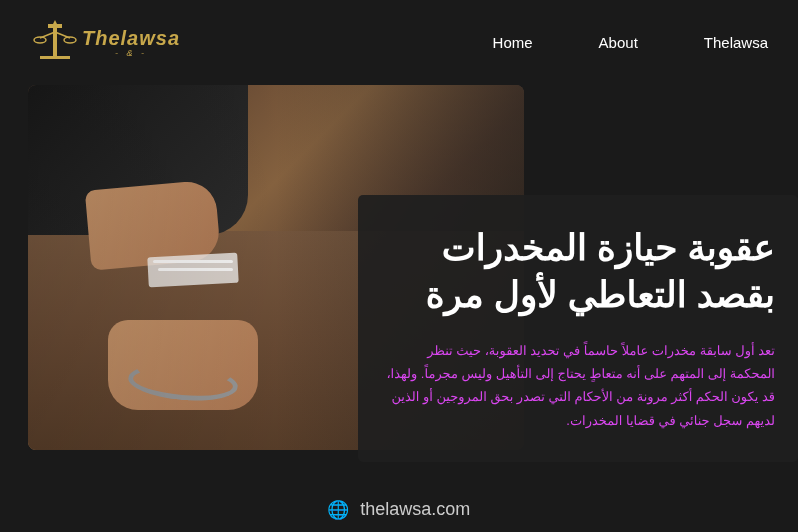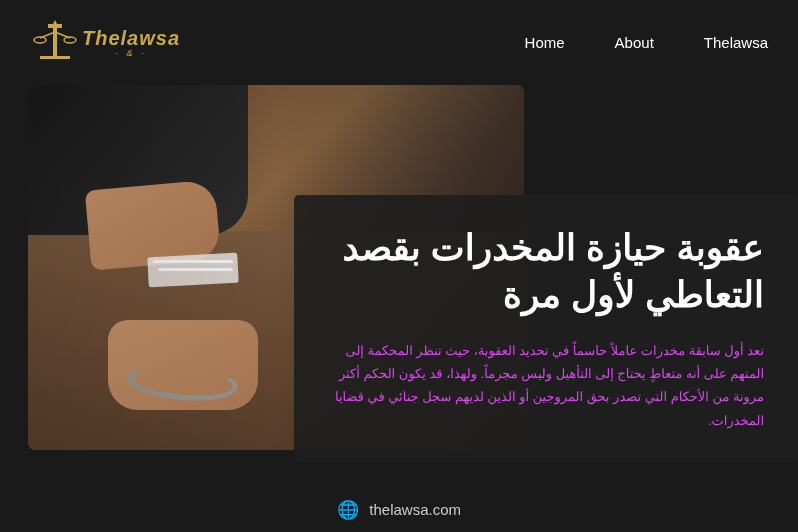--- a/index.html
+++ b/index.html
@@ -46,21 +46,21 @@
       letter-spacing: 1px;
     }
     .logo-sub {
       color: #c8a84b;
       font-size: 9px;
       letter-spacing: 3px;
       text-align: center;
     }
     .nav-links {
       display: flex;
-      gap: 50px;
+      gap: 66px;
       align-items: center;
     }
     .nav-link {
       color: #ffffff;
       text-decoration: none;
       font-size: 15px;
       font-weight: 400;
     }
 
     
@@ -96,23 +96,23 @@
       right: 0;
       height: 60%;
       background: linear-gradient(to bottom, #7a5a40 0%, #6b4c35 50%, #5a3f2a 100%);
     }
 
     
     .hero-text-card {
       position: absolute;
       right: 0;
       top: 110px;
-      width: 504px;
+      width: 440px;
       background: rgba(30, 30, 30, 0.92);
-      padding: 30px 34px;
+      padding: 30px 23px;
       border-radius: 5px;
     }
     .hero-title {
       color: #ffffff;
       font-size: 36px;
       font-weight: bold;
       text-align: right;
       direction: rtl;
       line-height: 1.3;
       margin-bottom: 20px;
@@ -136,21 +136,21 @@
       gap: 10px;
       position: absolute;
       bottom: 0;
     }
     .footer-globe {
       color: #c8a84b;
       font-size: 18px;
     }
     .footer-url {
       color: #cccccc;
-      font-size: 15px;
+      font-size: 18px;
       font-weight: 400;
     }
   </style>
 </head>
 <body>
 
 <nav class="navbar">
   <div class="logo-area">
     <svg class="logo-icon" viewBox="0 0 50 50" xmlns="http://www.w3.org/2000/svg">
 

